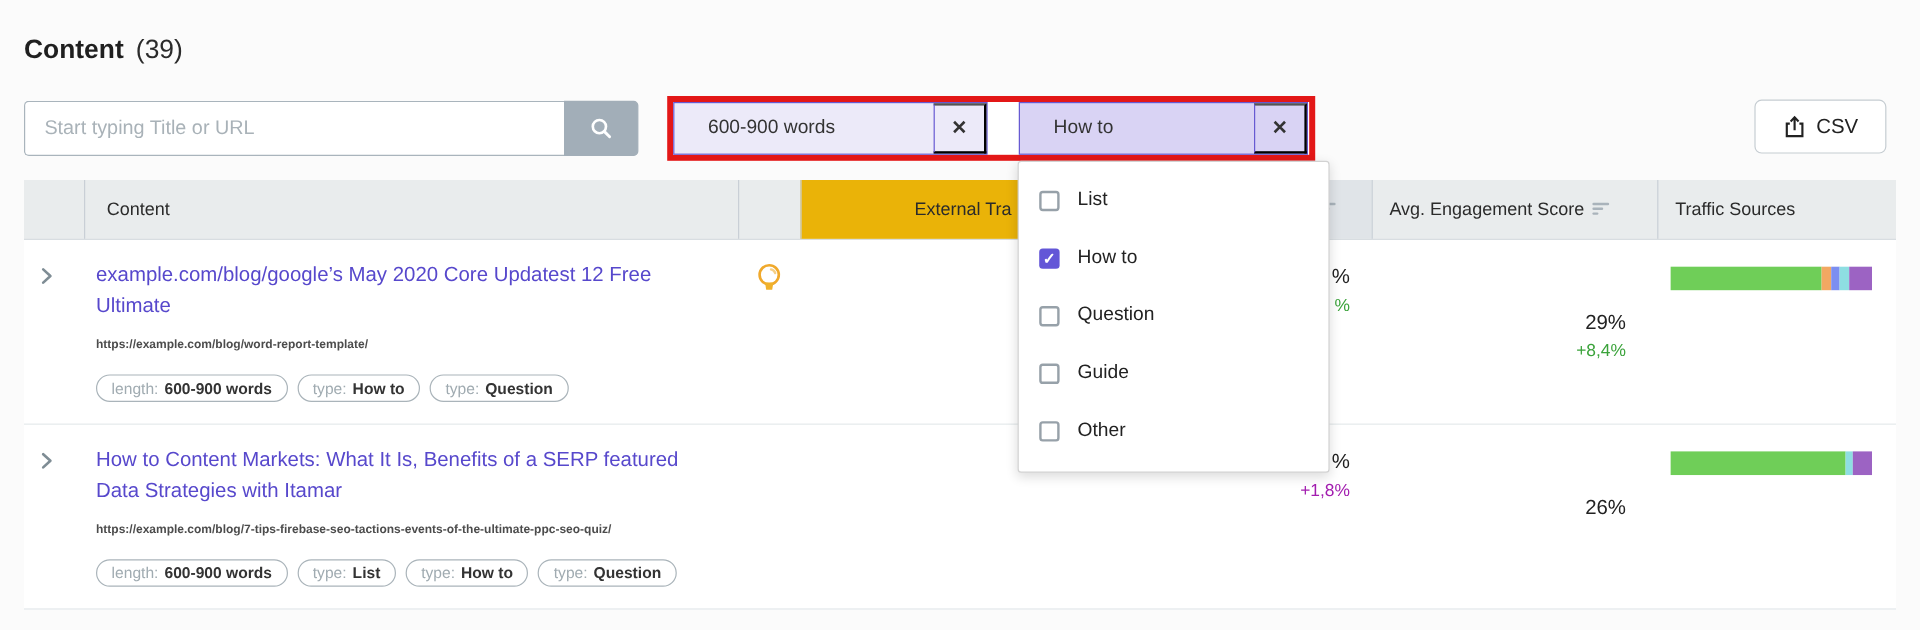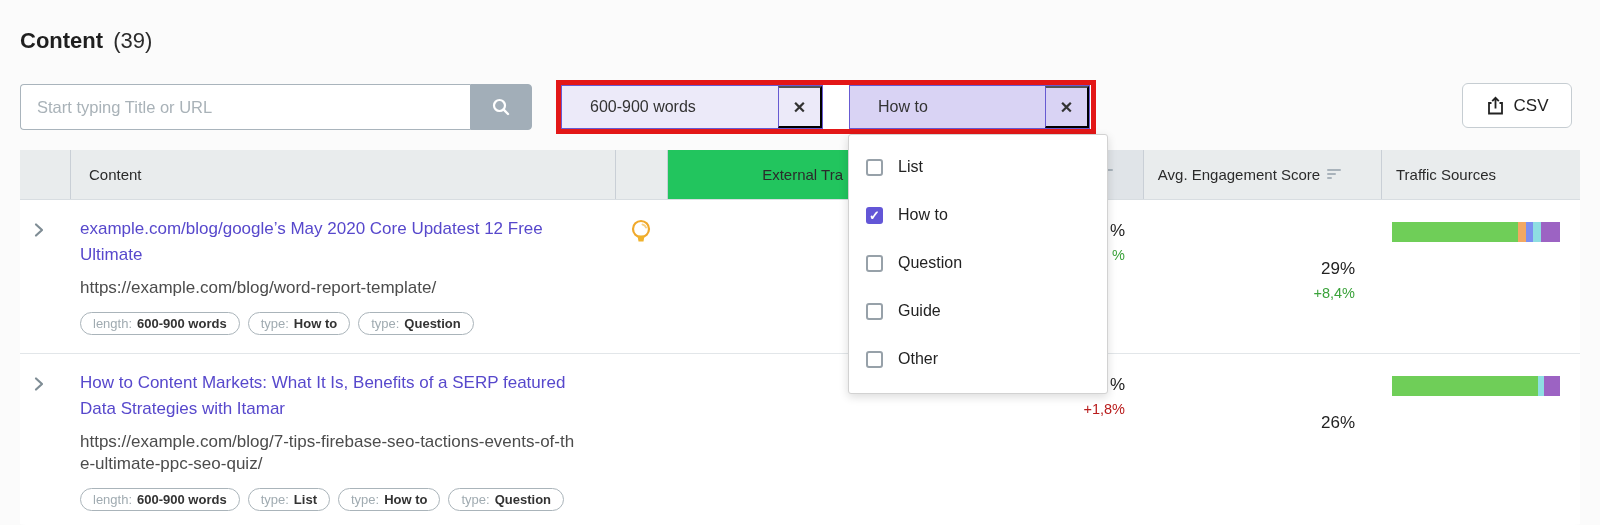--- a/index.html
+++ b/index.html
@@ -35,48 +35,48 @@
     border:1px solid #c6cdd2; border-radius:6px; display:flex; align-items:center; justify-content:center;
     gap:9px; font-size:17px; color:#222; cursor:pointer; }
 
   
   .table { position:absolute; left:20px; top:150px; width:1560px; }
   .grid-row { display:grid; grid-template-columns:50px 545px 52px 268px 208px 238px 199px; }
   .thead { background:#e9eced; height:50px; border-bottom:1px solid #d8dde1; }
   .th { display:flex; align-items:center; font-size:15px; color:#2b2b2b; border-left:1px solid #c9cfd6; }
   .th:first-child { border-left:none; }
   .th.c-content { padding-left:18px; }
-  .th.c-ext { background:#22c55e; justify-content:flex-end; padding-right:92px; }
+  .th.c-ext { background:#eab308; justify-content:flex-end; padding-right:92px; }
   .th.c-metric { background:#e0e4e8; justify-content:flex-end; padding-right:30px; }
   .th.c-avg { justify-content:center; padding-right:26px; gap:7px; }
   .th.c-traffic { padding-left:14px; }
   .sort-icon { display:inline-block; }
   .sort-icon i { display:block; height:2px; background:#a9b3bb; margin-bottom:2px; border-radius:1px; }
   .sort-icon i:nth-child(1){ width:14px; } .sort-icon i:nth-child(2){ width:9px; } .sort-icon i:nth-child(3){ width:5px; }
 
   .trow { background:#fff; border-bottom:1px solid #e2e6e9; min-height:147px; }
   .td { position:relative; }
   .td.c-expand { padding:22px 0 0 13px; }
   .expand-btn { background:none; border:none; cursor:pointer; padding:0; }
   .td.c-content { padding:16px 0 18px 10px; }
   .row-title { display:block; font-size:17px; line-height:26px; color:#5748cc; width:512px; text-decoration:none; cursor:pointer; }
-  .row-url { margin-top:9px; font-size:17px; line-height:22px; color:#4c4c4c; width:500px; word-break:break-all; }
+  .row-url { margin-top:9px; font-size:10px; line-height:22px; color:#4c4c4c; width:500px; word-break:break-all;font-weight:bold; }
   .tags { margin-top:13px; display:flex; gap:8px; flex-wrap:wrap; width:520px; }
   .tag { display:inline-flex; align-items:center; border:1px solid #aab4ba; border-radius:12px; padding:3px 12px; font-size:13px; background:#fff; }
   .tag .k { color:#a0abb1; margin-right:5px; }
   .tag .v { color:#333; font-weight:bold; }
   .td.c-bulb { padding-top:18px; text-align:center; }
   .metric-cell { padding-top:20px; text-align:right; }
   .td.c-ext { padding-right:45px; }
   .td.c-metric { padding-right:18px; }
   .td.c-avg { padding-right:26px;margin-top:38px; }
   .m-val { font-size:17px; line-height:22px; color:#222; }
   .m-delta { font-size:14.5px; line-height:20px; margin-top:3px; }
   .delta-green { color:#3ba33b; }
-  .delta-red { color:#b91c1c; }
+  .delta-red { color:#a21caf; }
   .td.c-traffic { padding:22px 0 0 11px; }
   .bar { display:flex; width:168px; height:20px; overflow:hidden; }
   .bar span { display:block; height:100%; }
 
   
   .dropdown { position:absolute; left:848px; top:134px; width:260px; background:#fff; border:1px solid #d2d2d2;
     border-radius:3px; box-shadow:0 3px 10px rgba(0,0,0,.14); z-index:30; padding:8px 0 10px 0; }
   .dd-item { height:48px; display:flex; align-items:center; gap:15px; padding-left:17px; font-size:16px; color:#222; cursor:pointer; }
   .checkbox { width:17px; height:17px; border:2px solid #97a1a9; border-radius:3px; background:#fff; flex:0 0 auto;
     display:flex; align-items:center; justify-content:center; }

